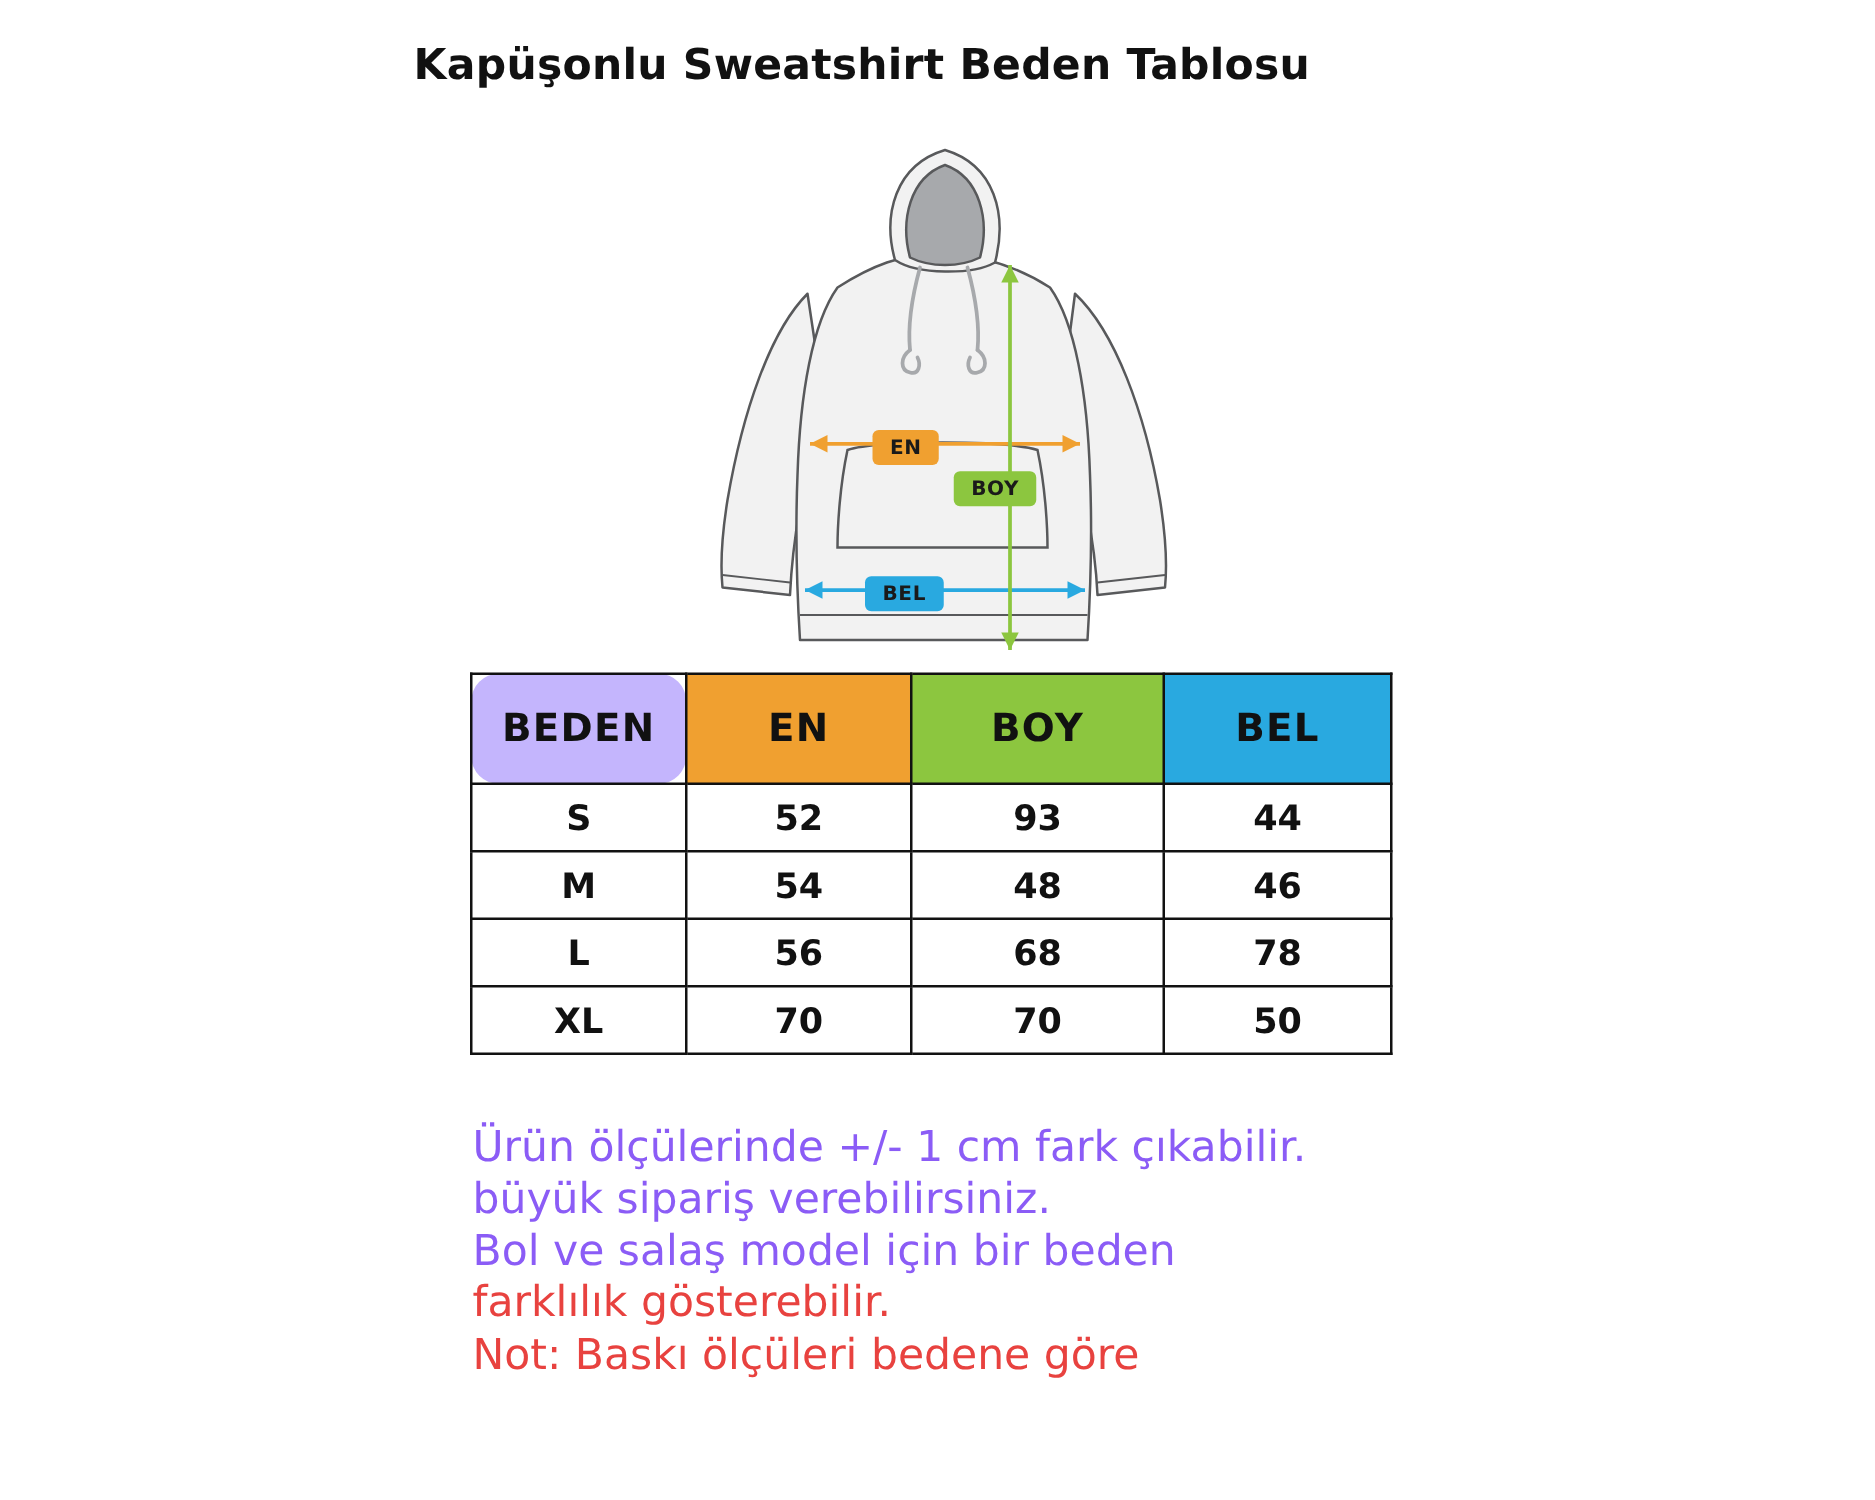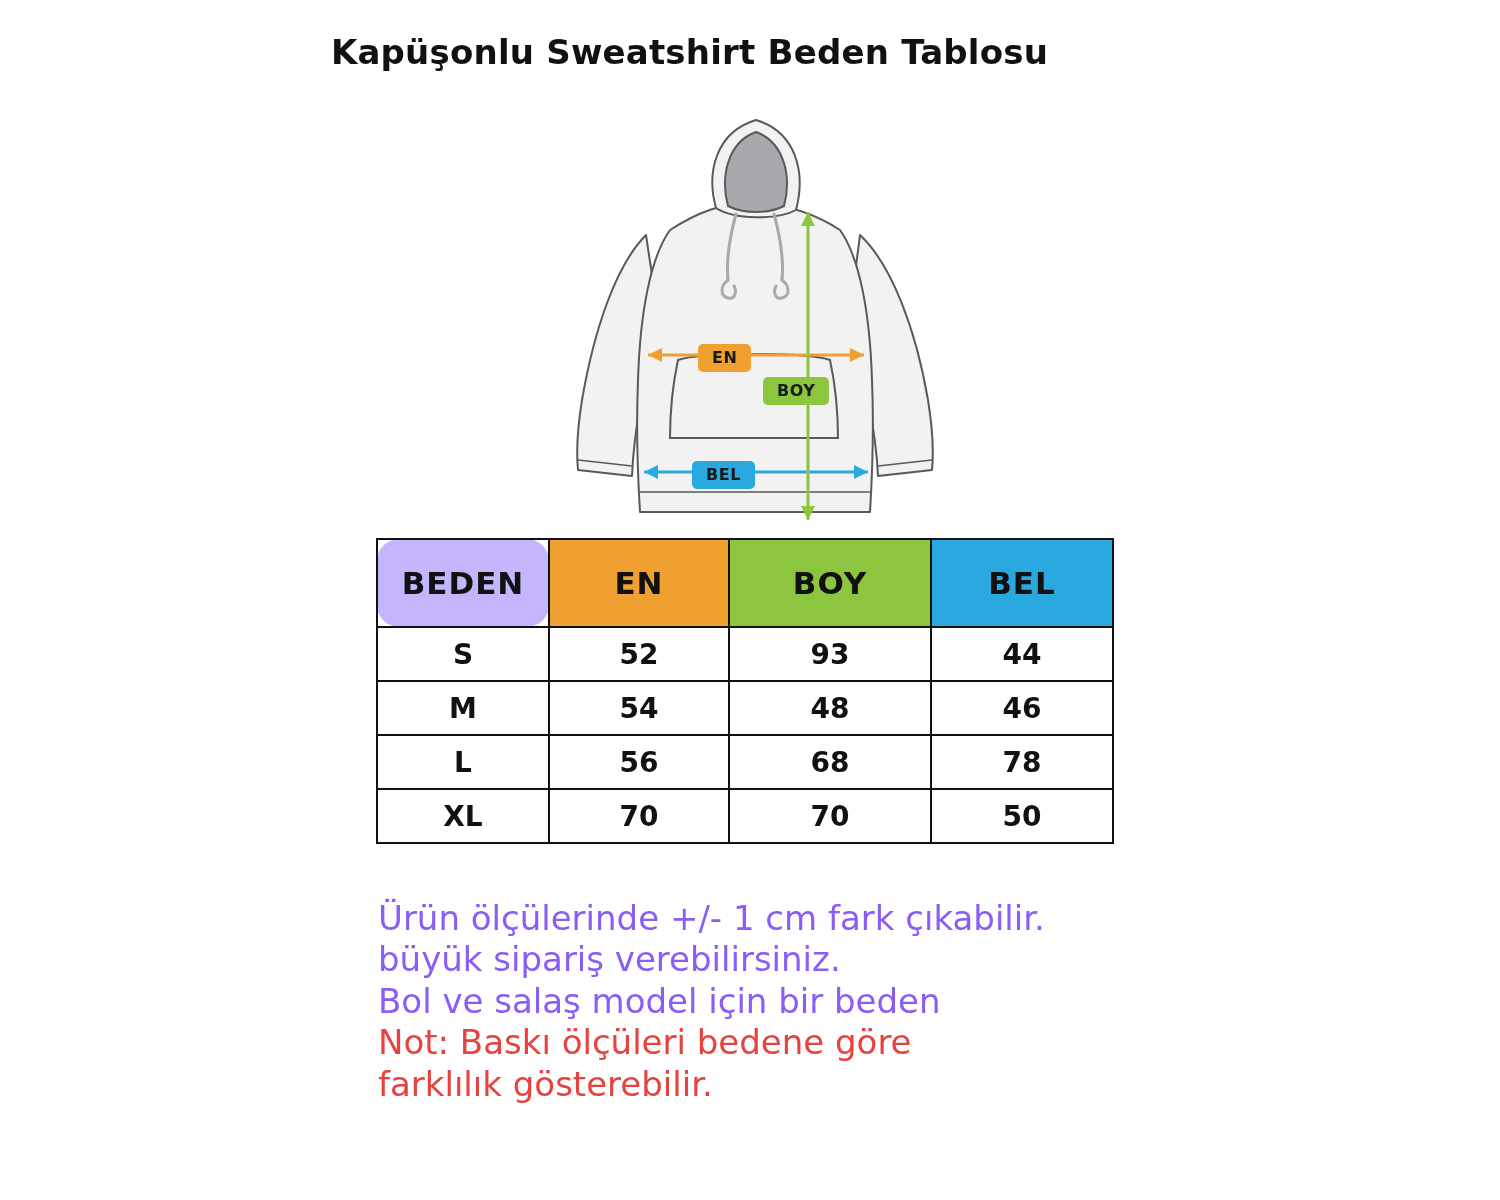--- a/index.html
+++ b/index.html
@@ -196,15 +196,15 @@
       <td>70</td>
       <td>50</td>
     </tr>
   </tbody>
 </table>
 
 <div class="notes">
   <div class="note-line">Ürün ölçülerinde +/- 1 cm fark çıkabilir.</div>
   <div class="note-line">büyük sipariş verebilirsiniz.</div>
   <div class="note-line">Bol ve salaş model için bir beden</div>
+  <div class="note-line note-warning">farklılık gösterebilir.</div>
   <div class="note-line note-warning">Not: Baskı ölçüleri bedene göre</div>
-  <div class="note-line note-warning">farklılık gösterebilir.</div>
 </div>
 
 </body></html>

